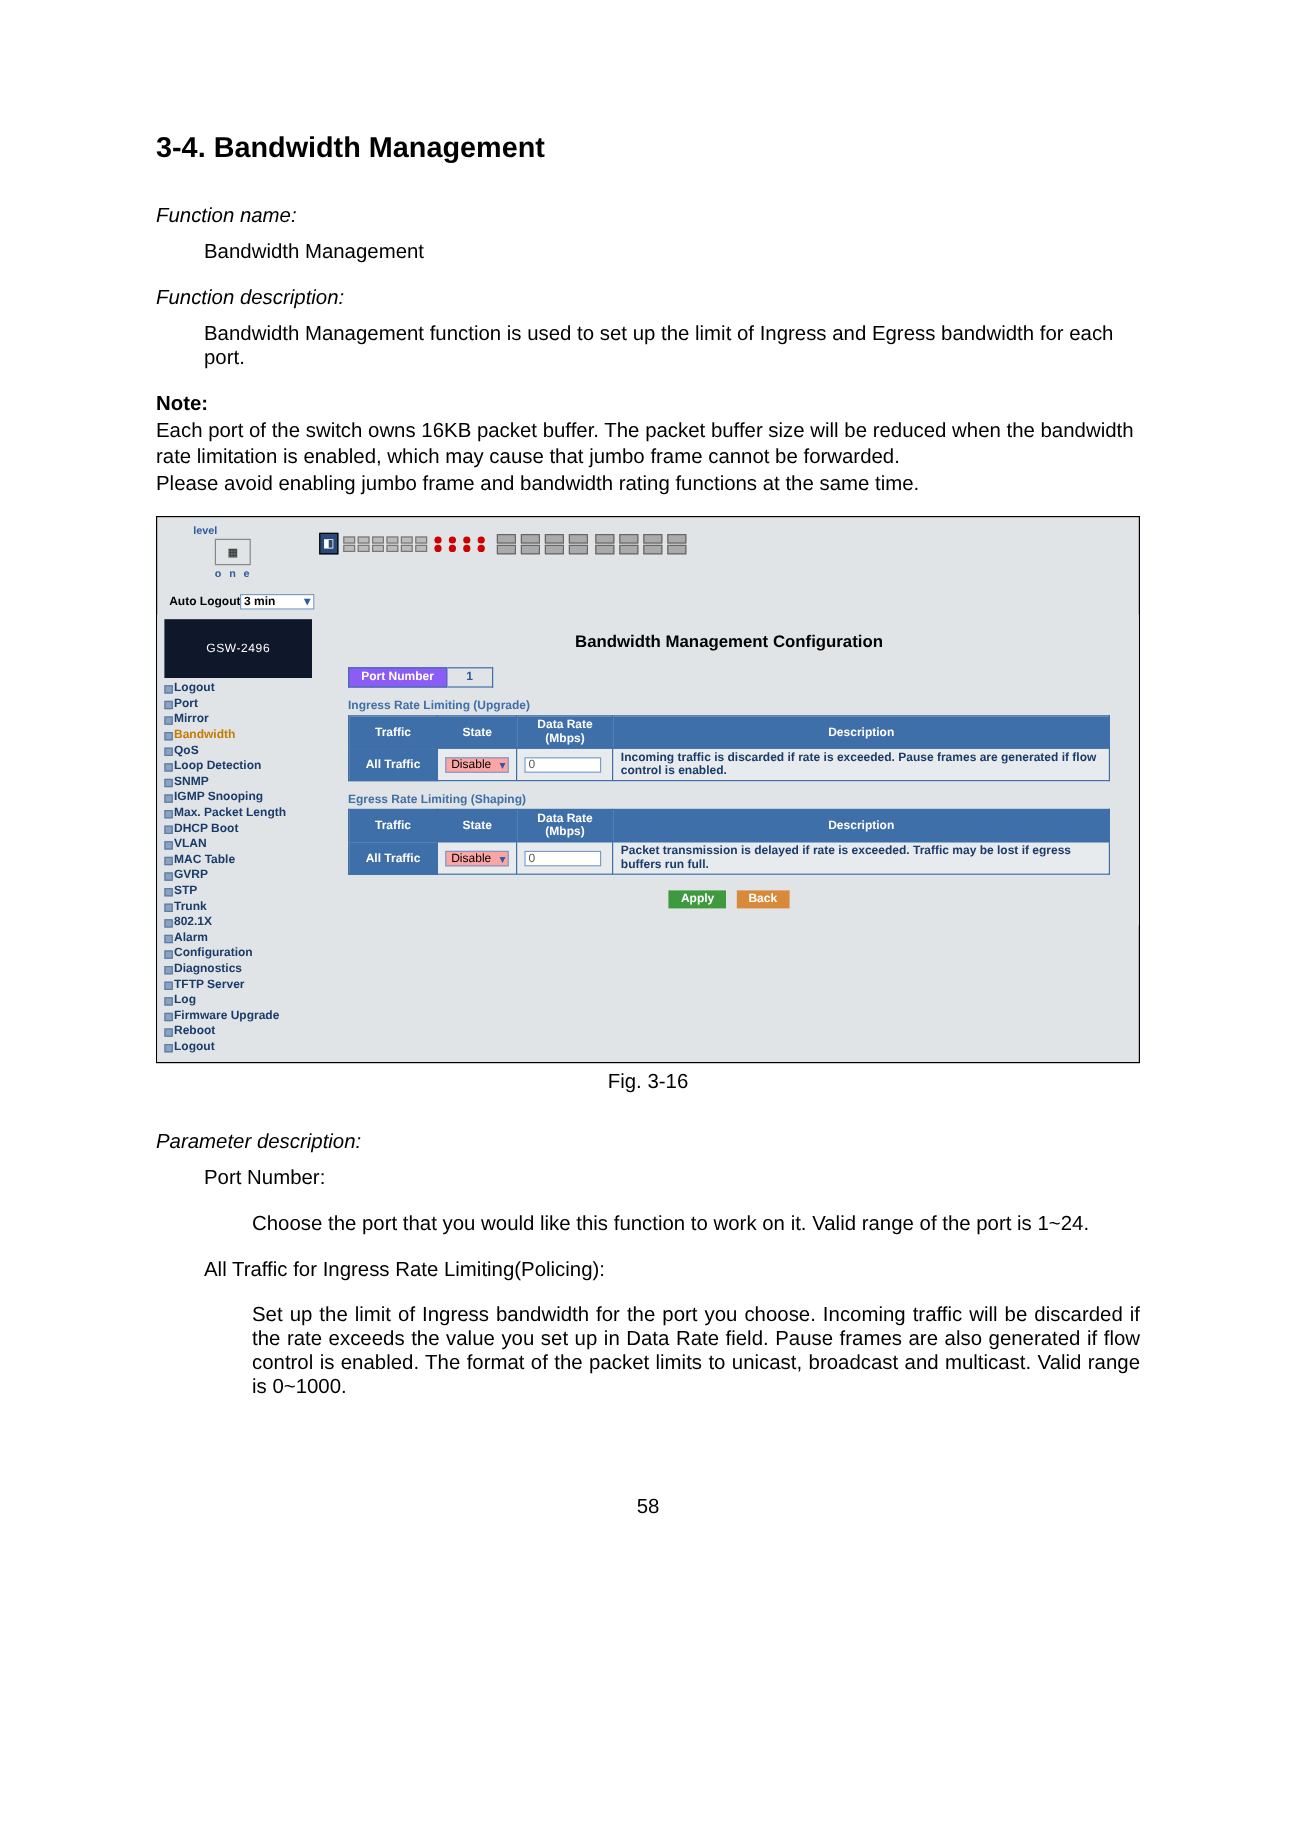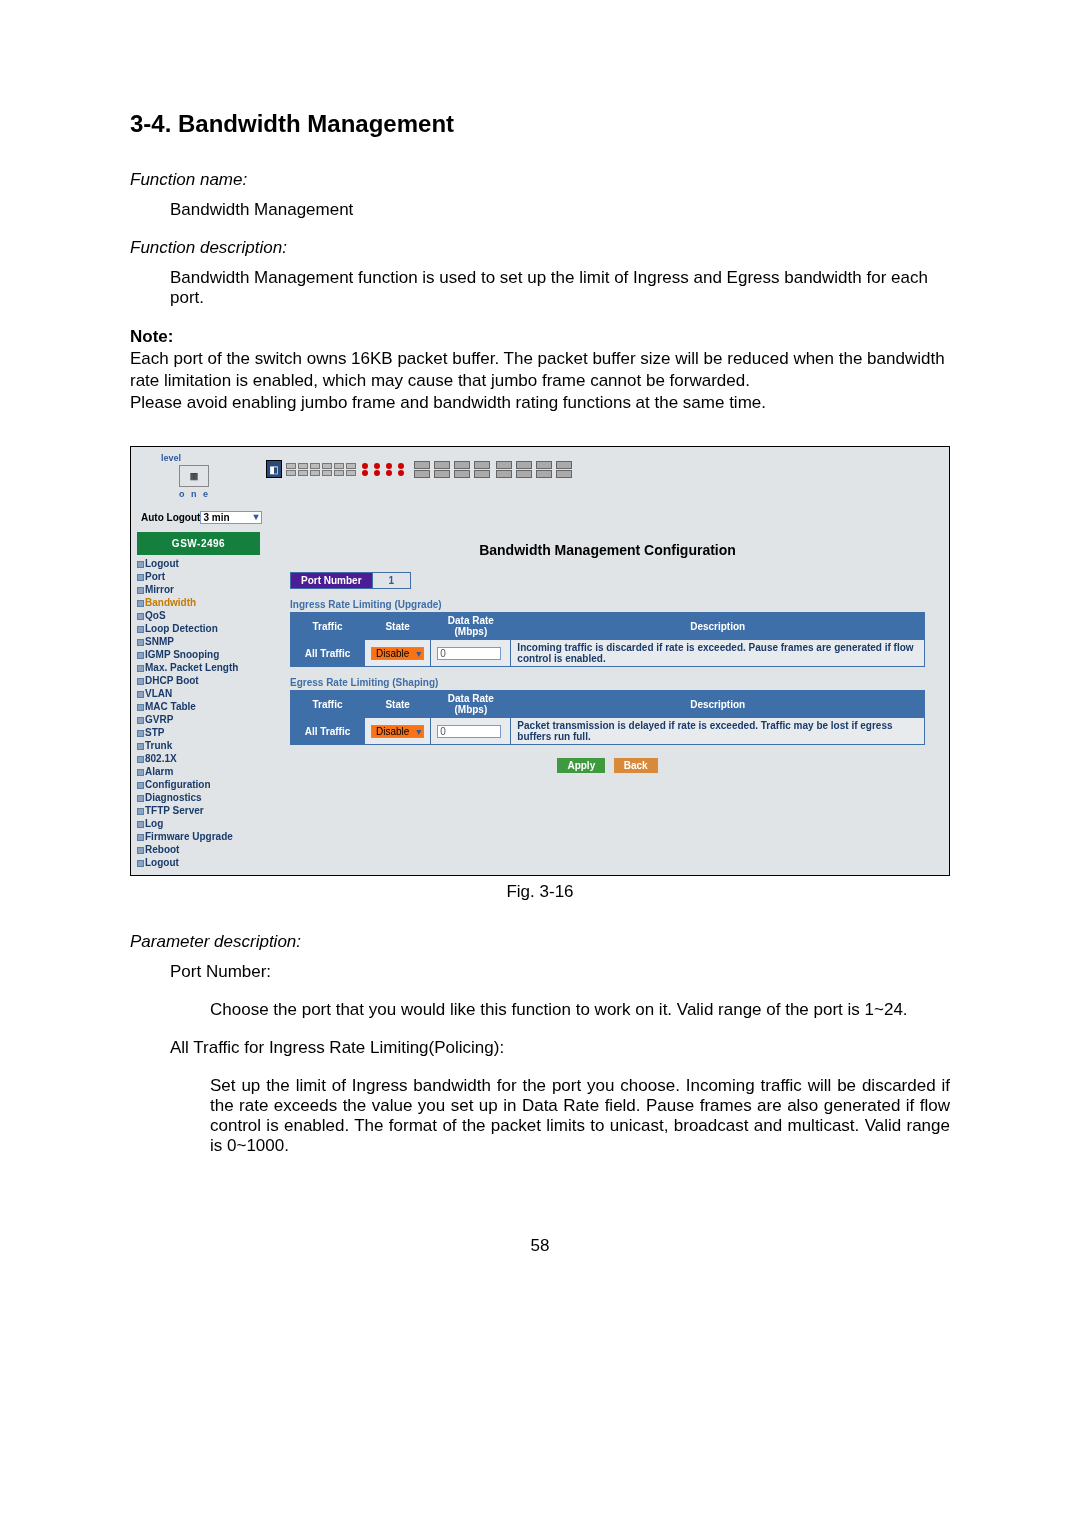--- a/index.html
+++ b/index.html
@@ -15,21 +15,21 @@
       font-weight: bold;
       margin-bottom: 32px;
     }
     .italic {
       font-style: italic;
       font-size: 17px;
       margin-bottom: 10px;
     }
     .indent1 { padding-left: 40px; font-size: 17px; margin-bottom: 18px; }
     .indent2 { padding-left: 80px; font-size: 17px; margin-bottom: 18px; text-align: justify; }
-    .noteblock { font-size: 17px; margin-bottom: 32px; line-height: 1.3; }
+    .noteblock { font-size: 17px; margin-bottom: 16px; line-height: 1.3; }
     .bold { font-weight: bold; }
 
     
     .app-shot {
       width: 820px;
       border: 1px solid #000;
       margin: 10px auto 6px auto;
       background: #e0e4e7;
     }
     .app-top {
@@ -90,43 +90,43 @@
     }
 
     .app-body { display:flex; align-items:flex-start; }
     .sidebar {
       width: 135px;
       background: #e0e4e7;
       padding-top:4px;
       padding-bottom:6px;
     }
     .sidebar-header {
-      background:#15803d; color:#fff; font-size:10px; font-weight:bold;
-      text-align:center; padding:6px 0; margin:0 6px 2px 6px; letter-spacing:0.5px;
+      background:#0f172a; color:#fff; font-size:10px; font-weight:normal;
+      text-align:center; padding:19px 0; margin:0 6px 2px 6px; letter-spacing:0.5px;
     }
     .sidebar-item {
       font-size:10px; color:#1a3b6a; font-weight:bold;
       padding:0 0 0 14px; line-height:13px;
       position:relative;
     }
     .sidebar-item::before {
       content:""; position:absolute; left:6px; top:4px; width:5px; height:5px;
       background:#8ca3c0; border:1px solid #5a7aa8;
     }
     .sidebar-item.active { color:#c47b00; }
     .main-panel {
       flex:1; background:#e0e4e7; padding:14px 24px 14px 24px;
     }
     .main-title {
       text-align:center; font-weight:bold; font-size:14px; color:#000;
       margin-bottom:14px;
     }
     .pn-row { display:flex; align-items:stretch; margin-bottom:10px; }
     .pn-label {
-      background:#4c1d95; color:#fff; font-size:10px; font-weight:bold;
+      background:#8b5cf6; color:#fff; font-size:10px; font-weight:bold;
       padding:2px 10px; border:1px solid #3f6fa8;
     }
     .pn-val {
       background:#e0e4e7; color:#2d5aa0; font-size:10px; font-weight:bold;
       padding:2px 16px; border:1px solid #3f6fa8; border-left:none;
     }
     .section-title {
       font-size:10px; font-weight:bold; color:#3f6fa8; margin-bottom:2px;
     }
     table.rate-tbl {
@@ -138,21 +138,21 @@
     }
     table.rate-tbl td {
       font-size:10px; border:1px solid #3f6fa8; padding:2px 6px;
       background:#e8ebee;
     }
     table.rate-tbl td.traffic-cell {
       background:#3f6fa8; color:#fff; font-weight:bold; text-align:center;
     }
     table.rate-tbl td.state-cell { text-align:center; }
     .state-select {
-      font-size:10px; border:1px solid #7a9bc9; background:#f97316;
+      font-size:10px; border:1px solid #7a9bc9; background:#fca5a5;
       padding:0 14px 0 4px; position:relative; display:inline-block;
     }
     .state-select::after {
       content:"▾"; position:absolute; right:2px; top:0; color:#2d5aa0; font-size:10px;
     }
     .rate-input {
       width:64px; border:1px solid #7a9bc9; background:#fff; font-size:10px;
       padding:0 2px; color:#555; display:inline-block;
     }
     .desc-cell { color:#1a3b6a; font-weight:bold; }

